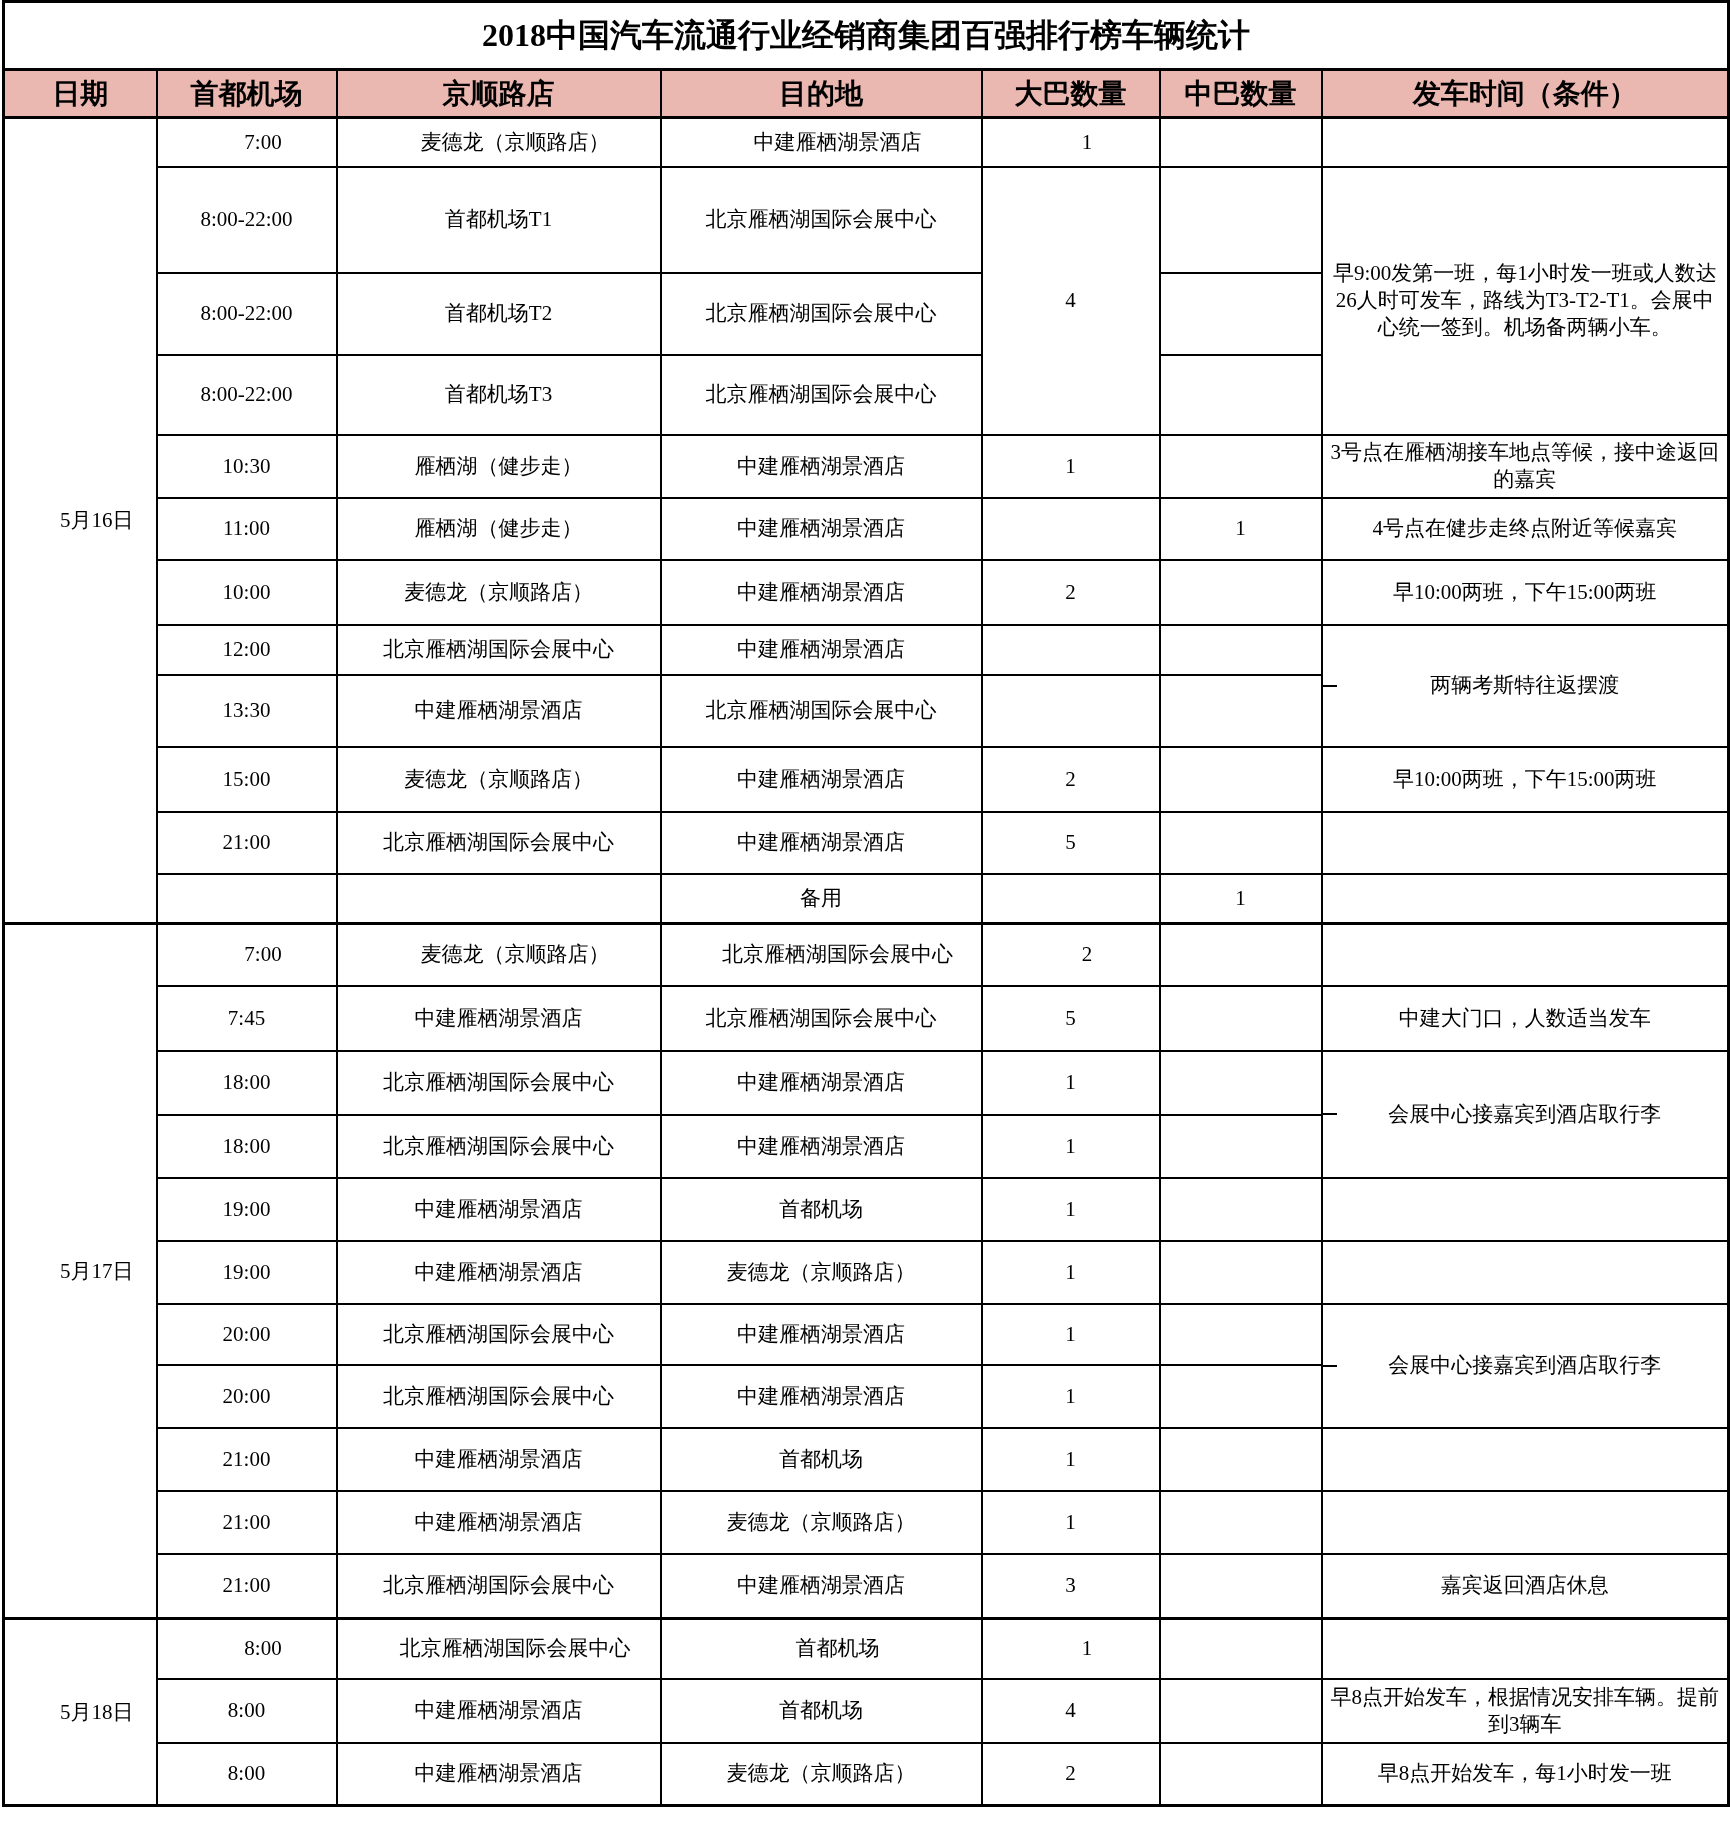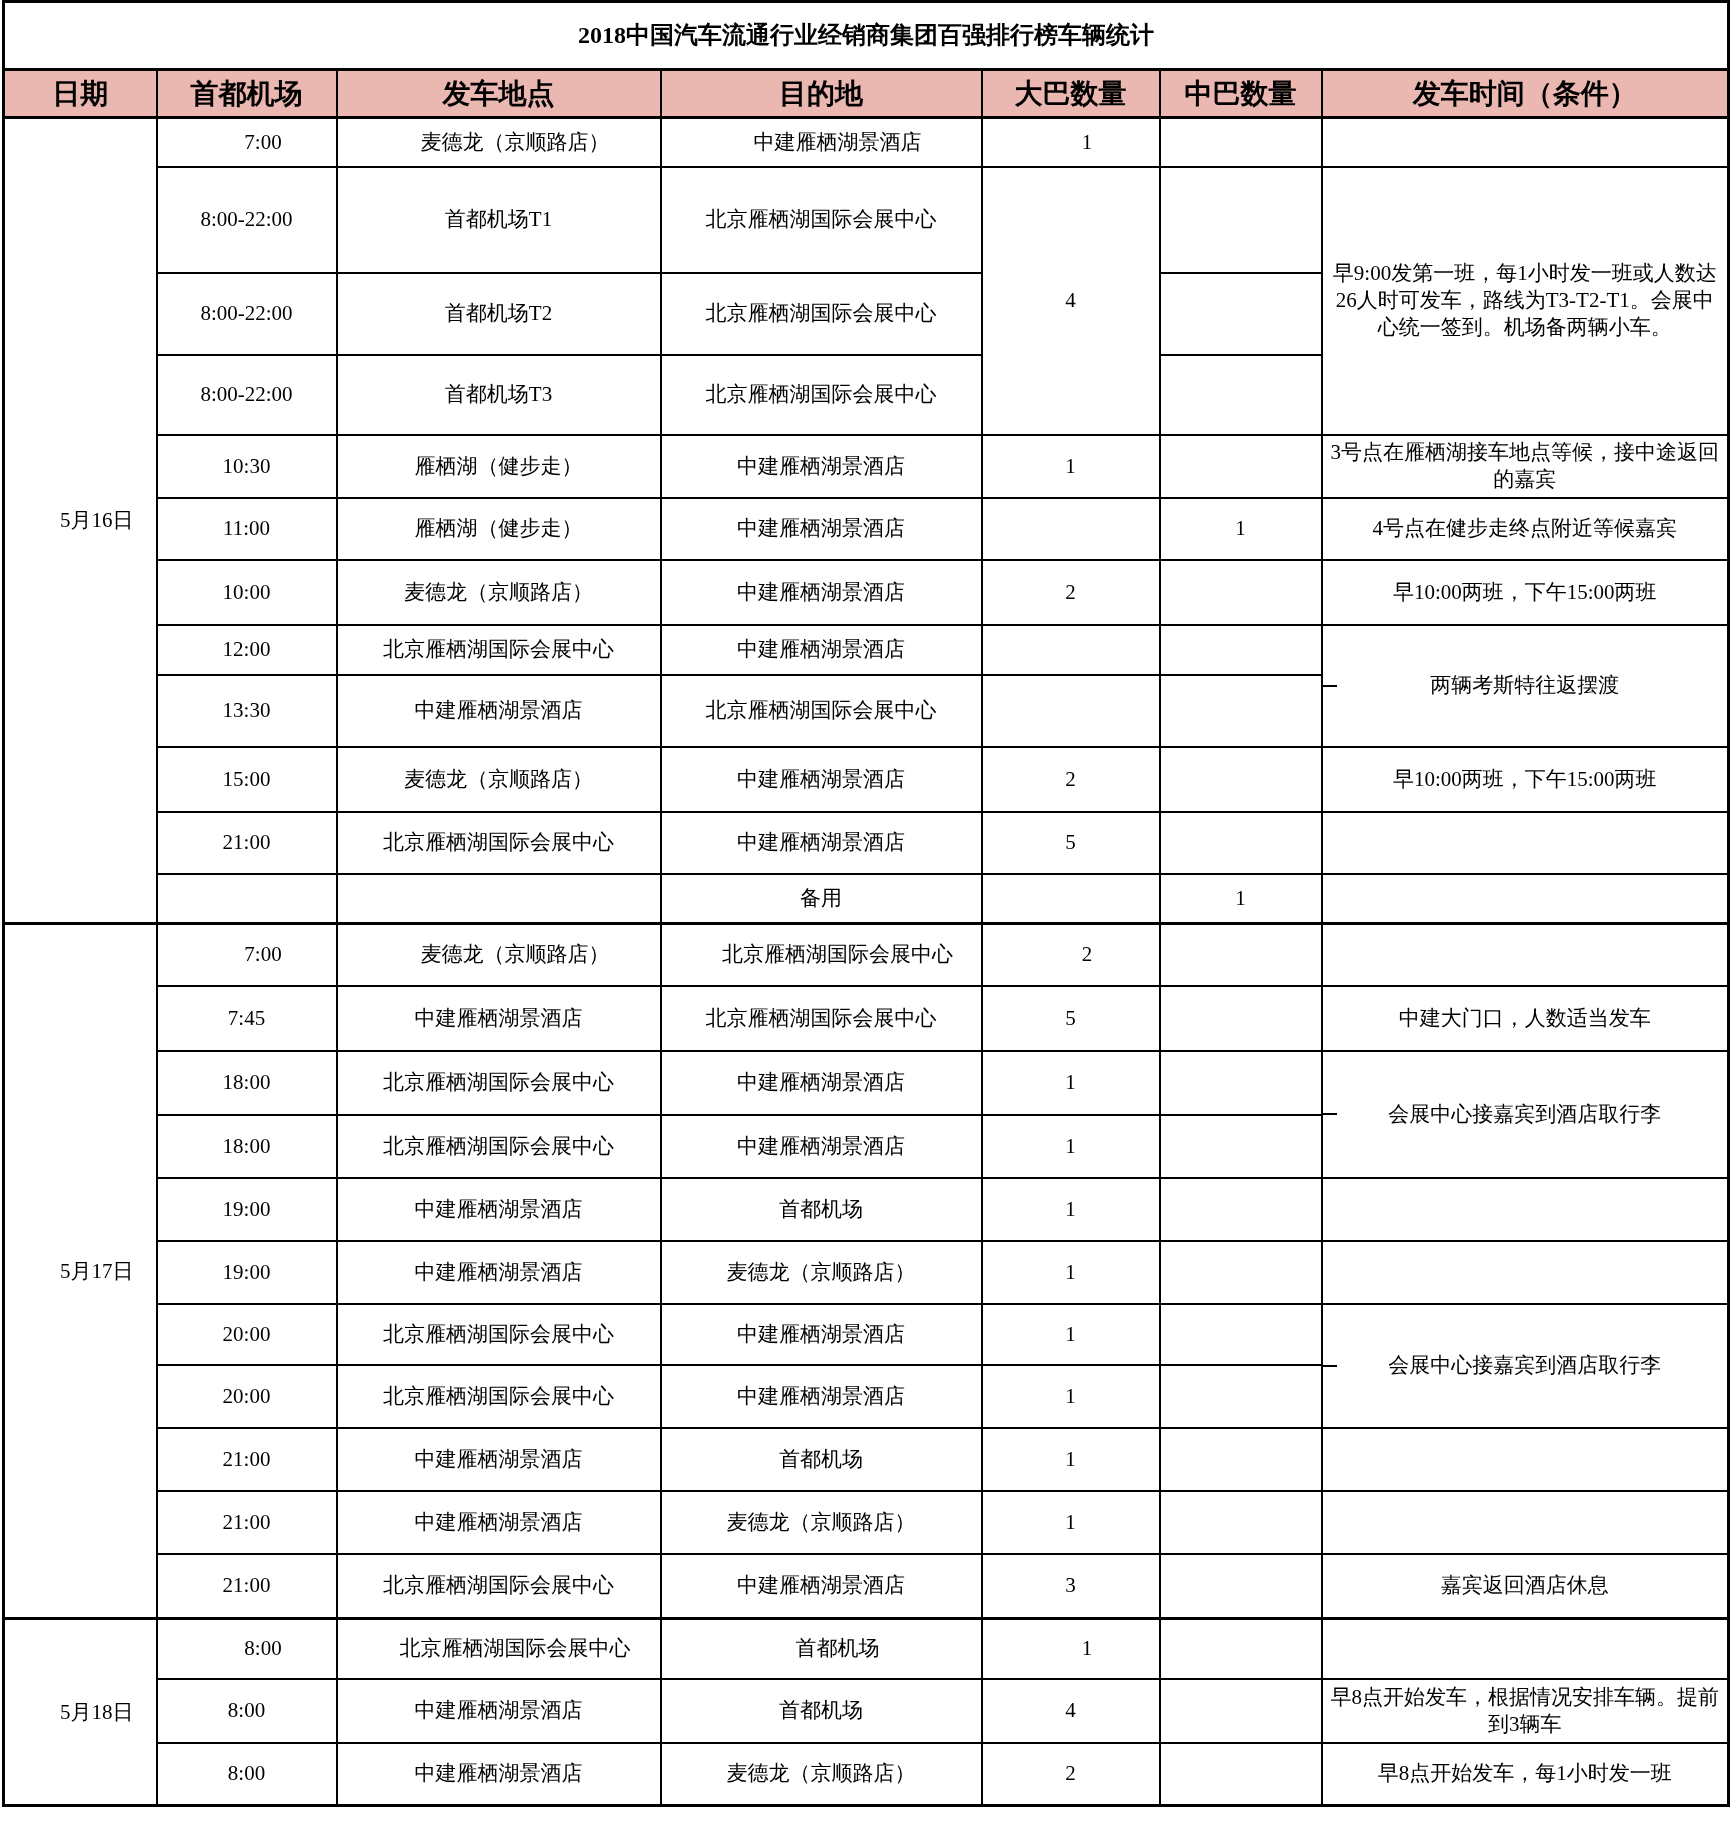--- a/index.html
+++ b/index.html
@@ -14,21 +14,21 @@
   }
   td{
     border:2px solid #000;
     text-align:center;vertical-align:middle;
     font-size:21px;line-height:27px;
     padding:0 6px;overflow:hidden;
     word-break:break-all;
   }
   tr.title-row td{
     border-bottom:3px solid #000;border-top:3px solid #000;
-    font-size:24px;font-weight:bold;height:65px;background:#fff;
+    font-size:32px;font-weight:bold;height:65px;background:#fff;
   }
   tr.header-row td{
     background:var(--hdr-bg,#EBB7B1);
     font-weight:bold;font-size:28px;height:45px;
     border-top:3px solid #000;border-bottom:3px solid #000;
   }
   td.sec-top{border-top:3px solid #000;padding-left:39px;}
   td.notch{position:relative;}
   td.notch::before{
     content:"";position:absolute;left:0;top:50%;margin-top:-1px;
@@ -49,21 +49,21 @@
         <col style="width:162px">
       <col style="width:407px">
     </colgroup>
     <tbody id="table-body">
       <tr class="title-row">
         <td colspan="7">2018中国汽车流通行业经销商集团百强排行榜车辆统计</td>
       </tr>
       <tr class="header-row">
         <td>日期</td>
         <td>首都机场</td>
-        <td>发车地点</td>
+        <td>京顺路店</td>
         <td>目的地</td>
         <td>大巴数量</td>
         <td>中巴数量</td>
         <td>发车时间（条件）</td>
       </tr>
     <tr style="height: 49px;">
           <td class="sec-top" rowspan="12">5月16日</td>
           <td class="sec-top">7:00</td>
           <td class="sec-top">麦德龙（京顺路店）</td>
           <td class="sec-top">中建雁栖湖景酒店</td>

